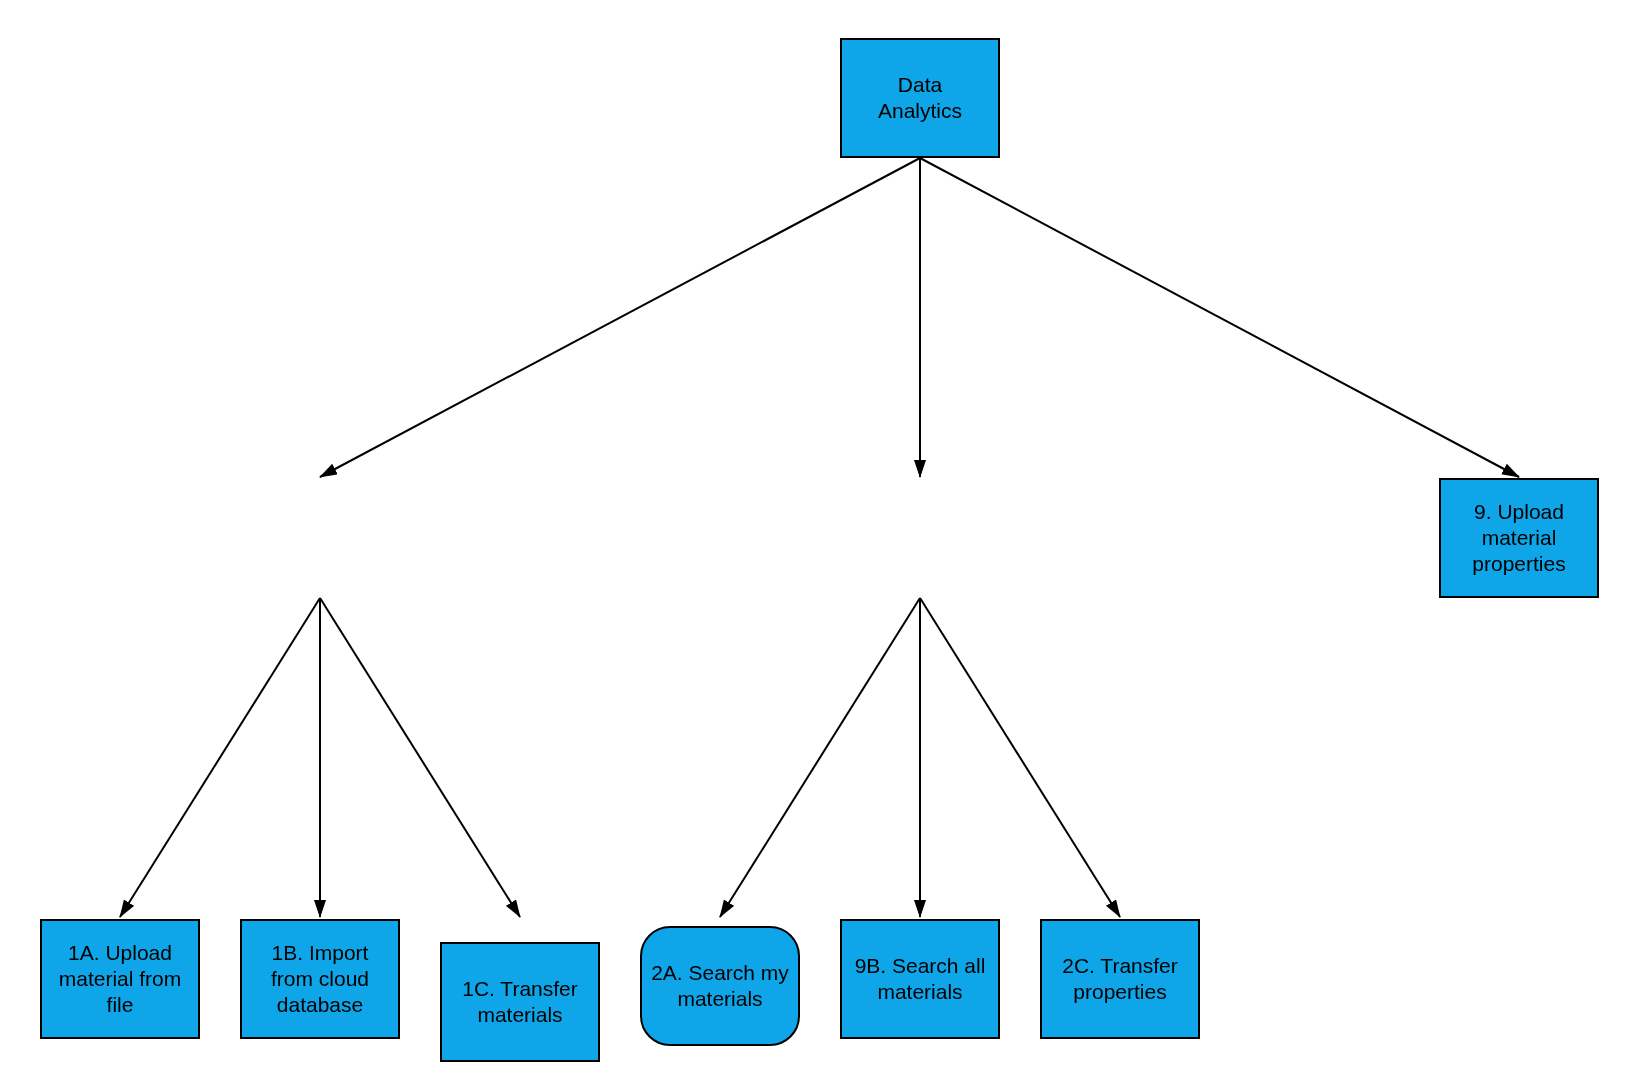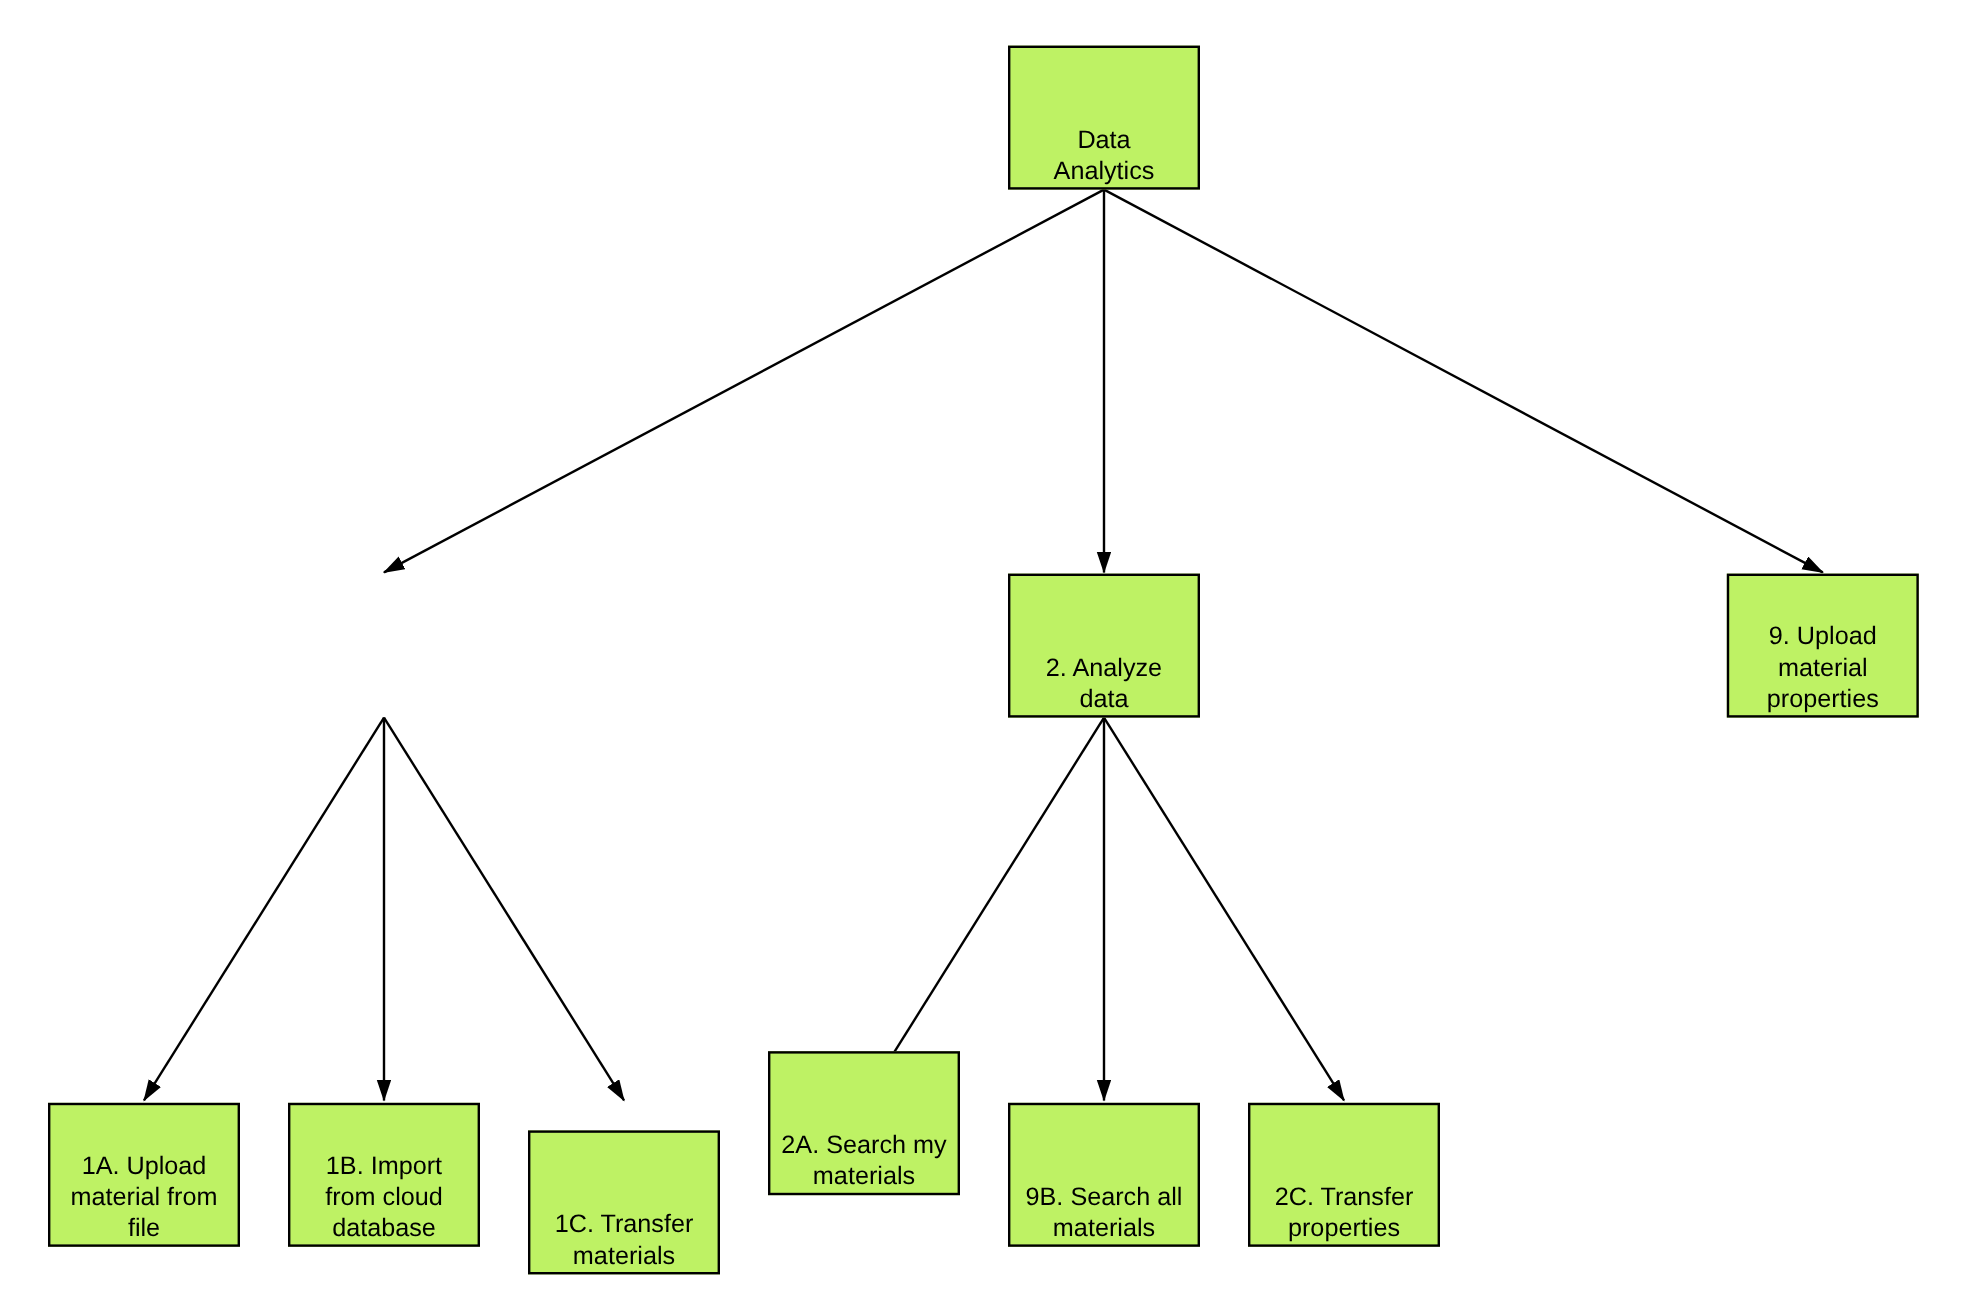--- a/index.html
+++ b/index.html
@@ -22,23 +22,23 @@
     width: 1640px;
     height: 1080px;
     pointer-events: none;
   }
   .node {
     position: absolute;
     box-sizing: border-box;
     width: 160px;
     height: 120px;
     border: 2px solid #000000;
-    background: #bef264;
+    background: #0ea5e9;
     display: flex;
-    align-items: flex-end;
+    align-items: center;
     justify-content: center;
     text-align: center;
   }
   .node .label {
     white-space: pre-line;
     font-size: 21px;
     line-height: 26px;
     color: #000000;
   }
 </style>
@@ -63,24 +63,20 @@
     <line x1="920" y1="598" x2="920" y2="917" stroke="#000000" stroke-width="2" marker-end="url(#arrow)"></line>
     <line x1="920" y1="598" x2="1120" y2="917" stroke="#000000" stroke-width="2" marker-end="url(#arrow)"></line>
   </svg>
 
   <div class="node" style="left:840px; top:38px;">
     <span class="label">Data
 Analytics</span>
   </div>
 
 
-  <div class="node" style="left:840px; top:478px;">
-    <span class="label">2. Analyze
-data</span>
-  </div>
 
   <div class="node" style="left:1439px; top:478px;">
     <span class="label">9. Upload
 material
 properties</span>
   </div>
 
   <div class="node" style="left:40px; top:919px;">
     <span class="label">1A. Upload
 material from
@@ -91,21 +87,21 @@
     <span class="label">1B. Import
 from cloud
 database</span>
   </div>
 
   <div class="node" style="left:440px; top:919px;margin-top:23px;">
     <span class="label">1C. Transfer
 materials</span>
   </div>
 
-  <div class="node" style="left:640px; top:876px;">
+  <div class="node" style="left:640px; top:926px;border-radius:30px;">
     <span class="label">2A. Search my
 materials</span>
   </div>
 
   <div class="node" style="left:840px; top:919px;">
     <span class="label">9B. Search all
 materials</span>
   </div>
 
   <div class="node" style="left:1040px; top:919px;">

